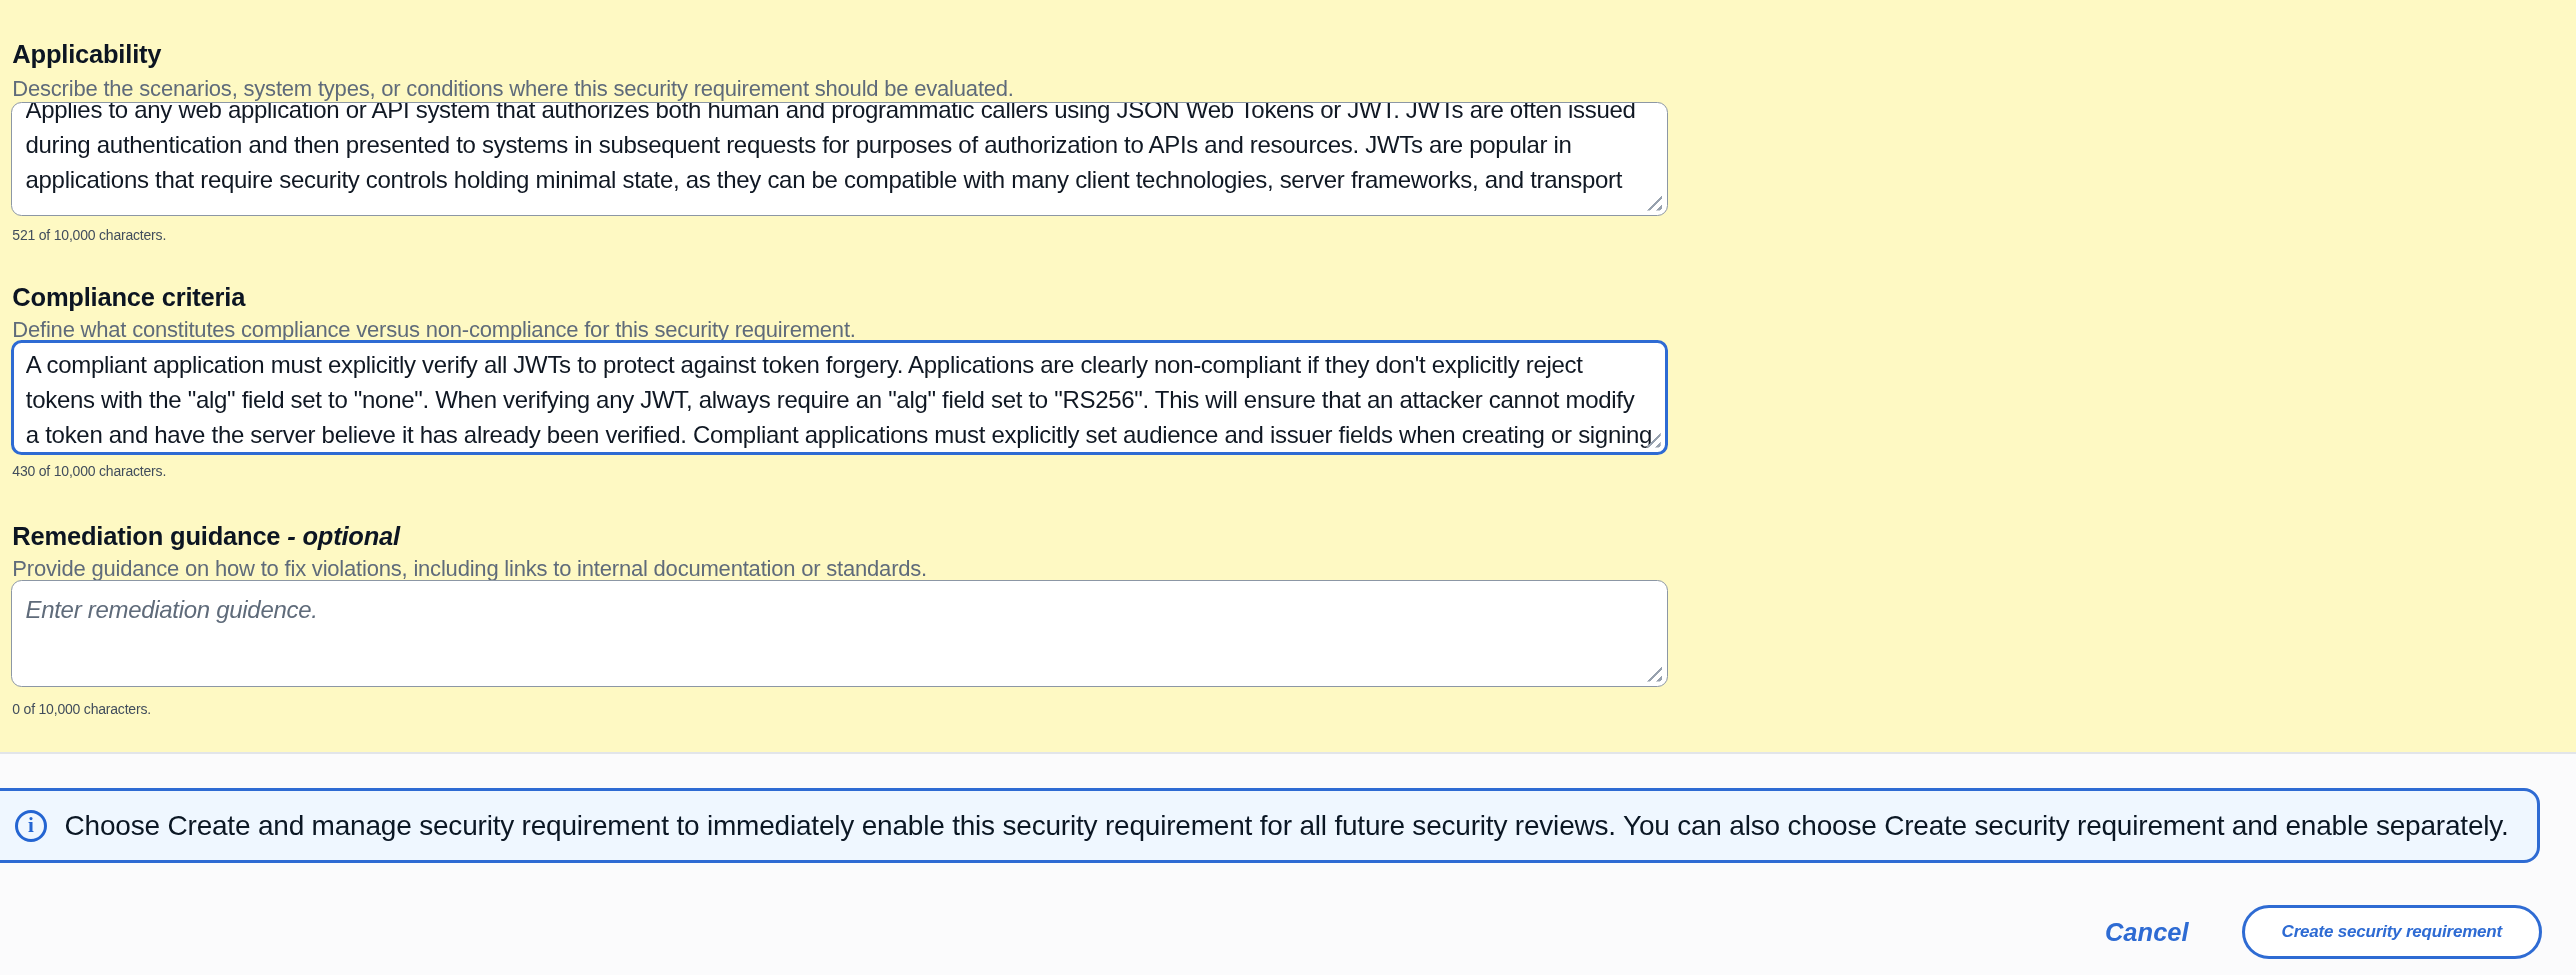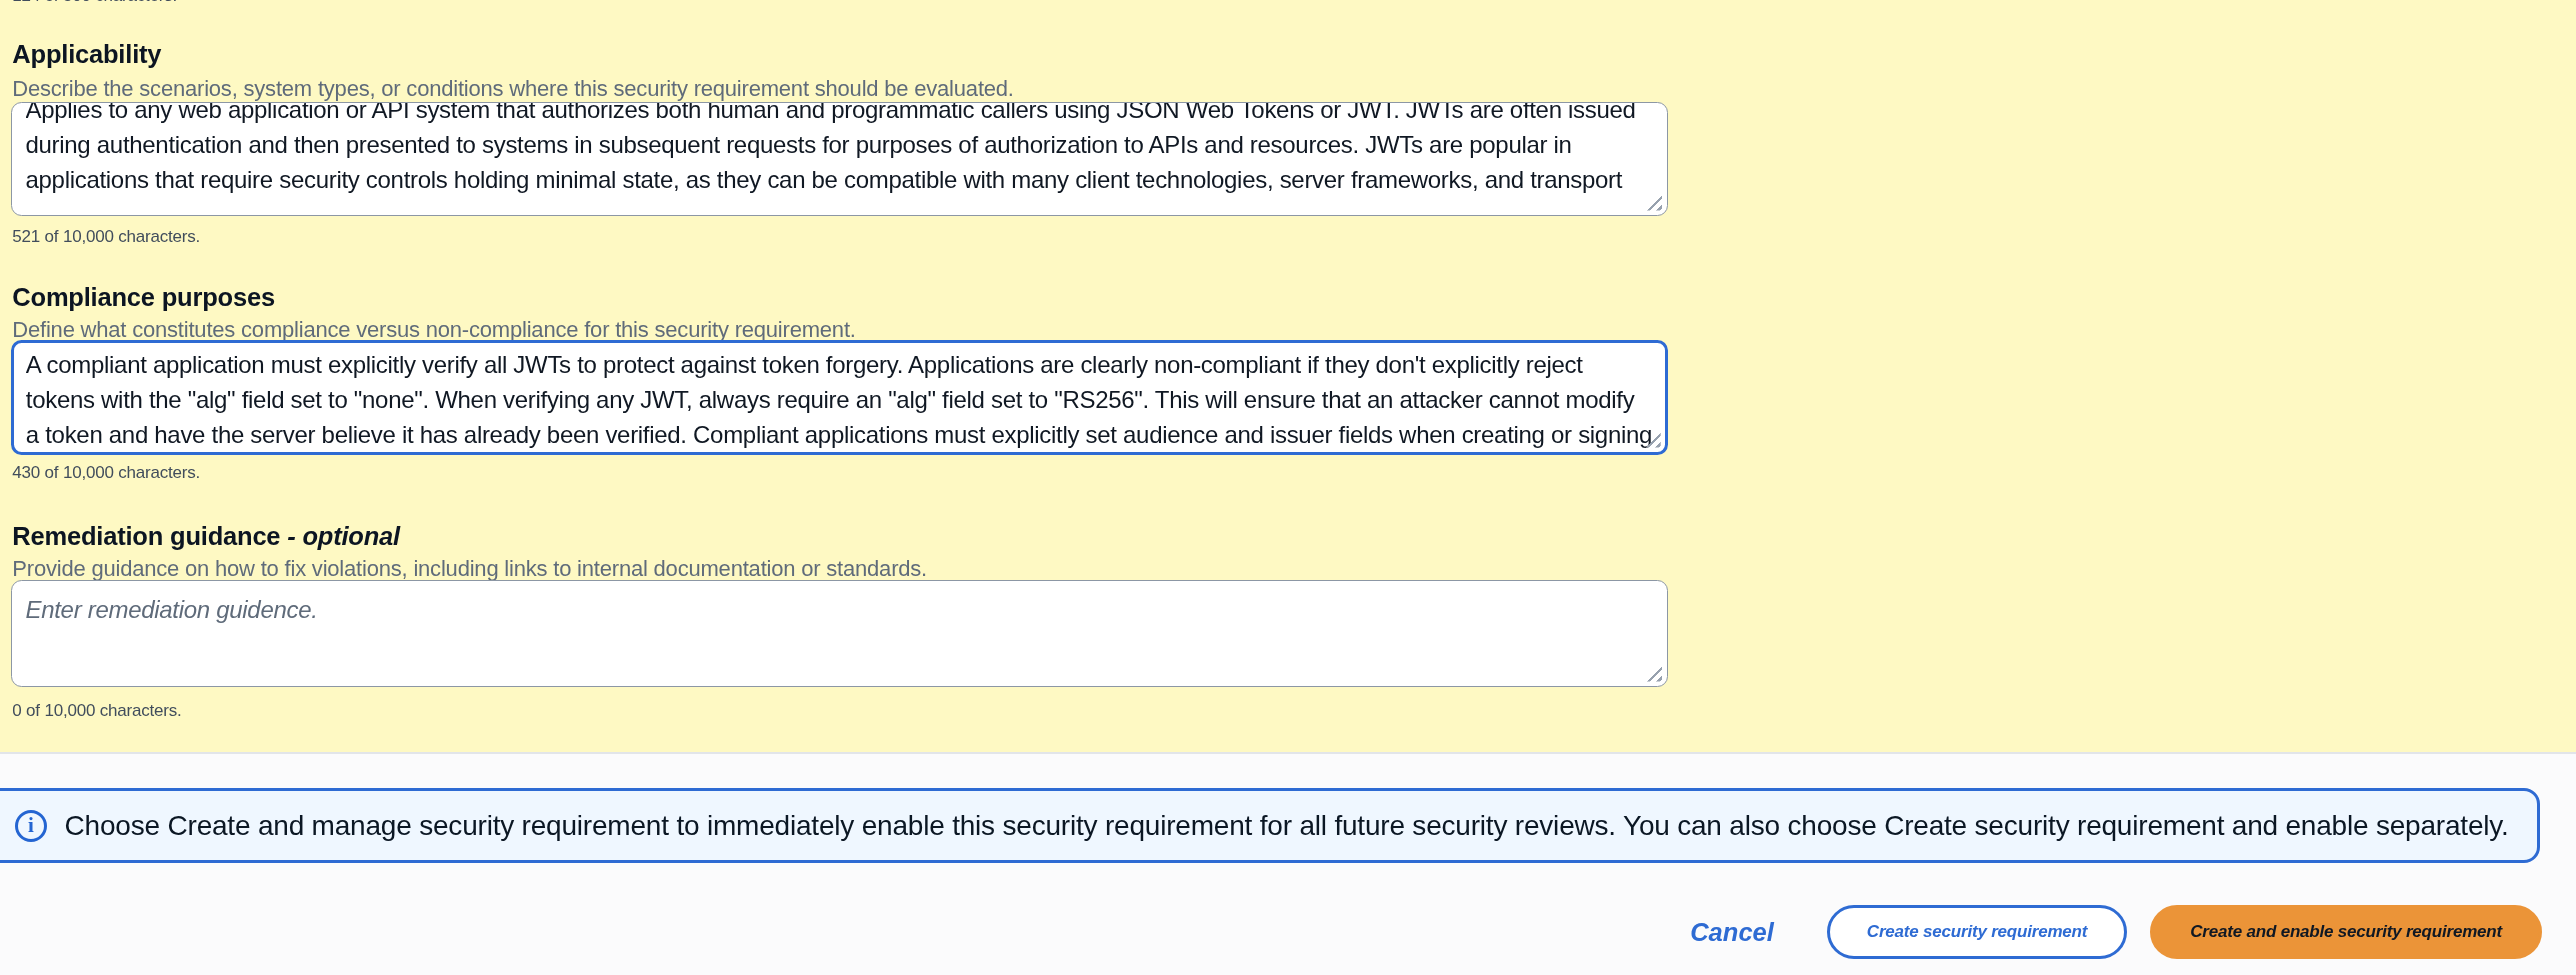--- a/index.html
+++ b/index.html
@@ -1,20 +1,20 @@
 <!DOCTYPE html>
 <html style="font-size:14px"><head>
 <meta charset="utf-8">
 <style>
   html,body{margin:0;padding:0;background:#ffffff;}
   .page{
     position:relative;width:2576px;height:975px;overflow:hidden;
     font-family:"Liberation Sans",sans-serif;color:#0f1b2a;background:#fef9c3;
   }
-  .counter{position:absolute;left:12.3px;font-size:17px;color:#414d5c;letter-spacing:-0.2px;}
+  .counter{position:absolute;left:12.3px;font-size:14px;color:#414d5c;letter-spacing:-0.2px;}
   .top-counter{top:-14px;}
   .field-label{position:absolute;left:12.3px;font-size:25.5px;font-weight:bold;color:#0c1522;letter-spacing:-0.2px;}
   .field-label .optional{font-style:italic;}
   .field-desc{position:absolute;left:12.3px;font-size:22px;color:#5f6b7a;letter-spacing:-0.2px;}
   .fake-textarea{
     position:absolute;left:10.5px;width:1627px;background:#fff;
     border:1.8px solid #8c97a5;border-radius:10.5px;padding:0 14px;
     font-size:24px;line-height:35px;color:#101823;letter-spacing:-0.3px;
     overflow:hidden;box-sizing:content-box;
   }
@@ -66,21 +66,21 @@
   <div class="counter top-counter">124 of 500 characters.</div>
 
   <div class="field-label" style="top:40px;">Applicability</div>
   <div class="field-desc" style="top:76px;">Describe the scenarios, system types, or conditions where this security requirement should be evaluated.</div>
   <div class="fake-textarea ta1">
     <div class="inner">Applies to any web application or API system that authorizes both human and programmatic callers using JSON Web Tokens or JWT. JWTs are often issued during authentication and then presented to systems in subsequent requests for purposes of authorization to APIs and resources. JWTs are popular in applications that require security controls holding minimal state, as they can be compatible with many client technologies, server frameworks, and transport protocols. They are commonly integrated with HTTP web applications.</div>
     <div class="grip"></div>
   </div>
   <div class="counter" style="top:227px;">521 of 10,000 characters.</div>
 
-  <div class="field-label" style="top:283px;">Compliance purposes</div>
+  <div class="field-label" style="top:283px;">Compliance criteria</div>
   <div class="field-desc" style="top:317px;text-align:right;">Define what constitutes compliance versus non-compliance for this security requirement.</div>
   <div class="fake-textarea ta2">
     <div class="inner">A compliant application must explicitly verify all JWTs to protect against token forgery. Applications are clearly non-compliant if they don't explicitly reject tokens with the "alg" field set to "none". When verifying any JWT, always require an "alg" field set to "RS256". This will ensure that an attacker cannot modify a token and have the server believe it has already been verified. Compliant applications must explicitly set audience and issuer fields when creating or signing</div>
     <div class="grip"></div>
   </div>
   <div class="counter" style="top:463px;">430 of 10,000 characters.</div>
 
   <div class="field-label" style="top:522px;"><span>Remediation guidance</span>&nbsp;<span class="optional">- optional</span></div>
   <div class="field-desc" style="top:556px;">Provide guidance on how to fix violations, including links to internal documentation or standards.</div>
   <div class="fake-textarea ta3">
@@ -93,17 +93,16 @@
   <div class="footer"></div>
 
   <div class="alert">
     <span class="info-icon">i</span>
     <span class="alert-text">Choose Create and manage security requirement to immediately enable this security requirement for all future security reviews. You can also choose Create security requirement and enable separately.</span>
   </div>
 
   <div class="actions">
     <span class="link-btn">Cancel</span>
     <span class="btn btn-secondary">Create security requirement</span>
-    <span class="btn btn-primary">Create and enable security requirement</span>
   </div>
 
 </div>
 
 
 </body></html>

